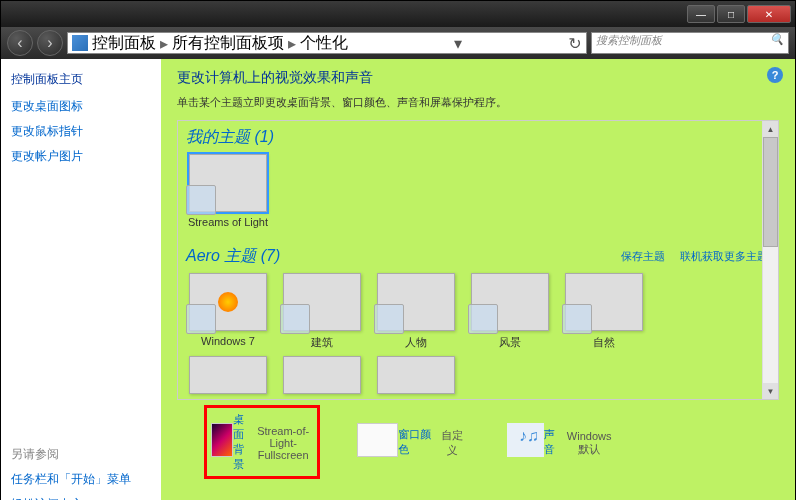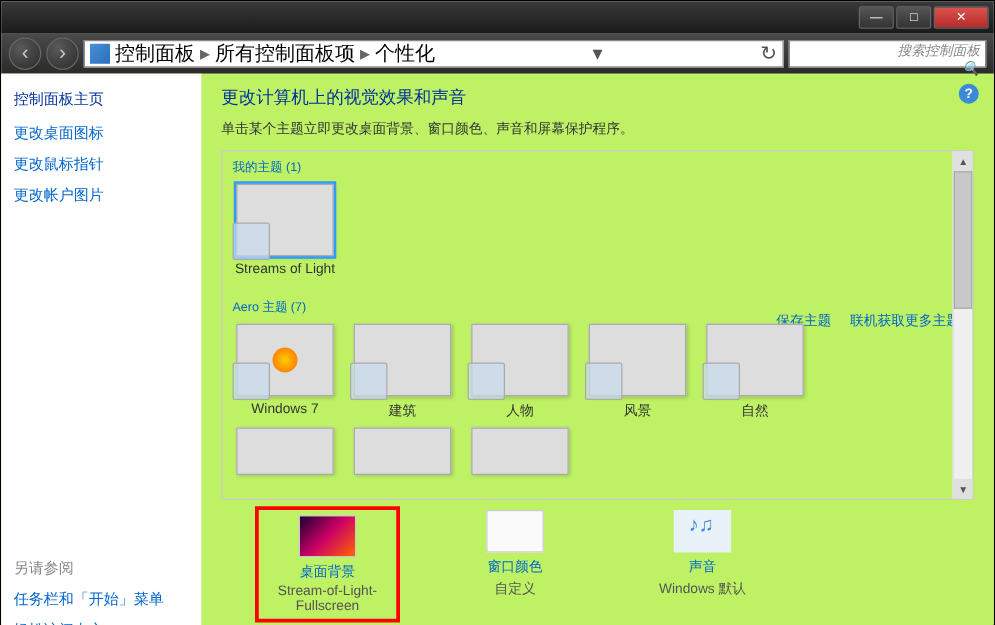--- a/index.html
+++ b/index.html
@@ -7,55 +7,55 @@
 .window { position: absolute; top: 0; left: 0; width: 796px; height: 500px; background: #fff; border: 1px solid #000; }
 .titlebar { height: 26px; background: linear-gradient(to bottom, #3a3a3a, #1a1a1a); display: flex; justify-content: flex-end; align-items: center; padding: 0 4px; }
 .tbtn { width: 28px; height: 18px; margin-left: 2px; background: linear-gradient(to bottom, #555, #333); border: 1px solid #666; border-radius: 2px; display: flex; align-items: center; justify-content: center; color: #fff; font-size: 10px; cursor: pointer; }
 .tbtn.close { background: linear-gradient(to bottom, #d9534f, #b52b27); width: 44px; }
 .navbar { height: 32px; background: linear-gradient(to bottom, #4a4a4a, #2a2a2a); display: flex; align-items: center; padding: 0 6px; gap: 4px; }
 .navarrow { width: 26px; height: 26px; border-radius: 50%; background: radial-gradient(circle at 35% 30%, #5a5a5a, #2a2a2a); border: 1px solid #666; display: flex; align-items: center; justify-content: center; color: #ccc; cursor: pointer; }
 .breadcrumb { flex: 1; height: 22px; background: #fff; border: 1px solid #888; display: flex; align-items: center; padding: 0 4px; font-size: 16px; }
 .breadcrumb .bcicon { width: 16px; height: 16px; background: linear-gradient(135deg, #4a90d9, #2a70b9); margin-right: 4px; }
 .breadcrumb .sep { margin: 0 4px; color: #666; }
 .breadcrumb .bchev { width: 14px; height: 20px; display: flex; align-items: center; justify-content: center; cursor: pointer; color: #555; margin-left: auto; }
-.searchbox { width: 158px; height: 22px; background: #fff; border: 1px solid #888; display: flex; align-items: flex-end; padding: 0 4px; font-size: 11px; color: #888; font-style: italic; flex-direction: column; }
+.searchbox { width: 198px; height: 22px; background: #fff; border: 1px solid #888; display: flex; align-items: flex-start; padding: 0 4px; font-size: 11px; color: #888; font-style: italic; }
 .searchbox .sicon { margin-left: auto; color: #555; }
 .body { display: flex; height: 474px; background: #bef264; }
 .sidebar { width: 160px; background: #fff; padding: 12px 10px; display: flex; flex-direction: column; font-size: 12px; }
 .sidebar .shead { color: #003399; margin-bottom: 10px; }
 .sidebar .slink { color: #0066cc; margin-bottom: 8px; cursor: pointer; }
 .sidebar .spacer { flex: 1; }
 .sidebar .salt { color: #888; margin-bottom: 8px; }
 .main { flex: 1; padding: 10px 16px 0 16px; position: relative; overflow: hidden; }
 .helpicon { position: absolute; top: 8px; right: 12px; width: 16px; height: 16px; border-radius: 50%; background: #3a8ad9; color: #fff; font-size: 11px; font-weight: bold; display: flex; align-items: center; justify-content: center; cursor: pointer; }
 .main h1 { color: #003399; font-size: 14px; font-weight: normal; margin-bottom: 8px; }
 .main .subtitle { font-size: 11px; color: #333; margin-bottom: 10px; }
 .groupbox { border: 1px solid #ccc; padding: 6px 8px 8px 8px; height: 280px; overflow: hidden; position: relative; }
-.grouphead { font-size: 10px; color: #0066cc; margin-bottom: 6px; }
+.grouphead { font-size: 16px; color: #0066cc; margin-bottom: 6px; font-style: italic; }
 .themerow { display: flex; gap: 10px; flex-wrap: wrap; }
 .theme { width: 84px; display: flex; flex-direction: column; align-items: center; cursor: pointer; }
 .theme .timg { width: 78px; height: 58px; border: 1px solid #aaa; background: #ddd; position: relative; margin-bottom: 4px; box-shadow: 1px 1px 3px rgba(0,0,0,0.2); }
 .theme.selected .timg { outline: 2px solid #3399ff; }
 .theme .tglass { position: absolute; bottom: -4px; left: -4px; width: 30px; height: 30px; background: rgba(200,220,240,0.7); border: 1px solid #aaa; border-radius: 2px; }
 .theme .tlabel { font-size: 11px; text-align: center; color: #333; }
 .streams { background: linear-gradient(135deg, #1a0033 0%, #4a0080 30%, #cc0066 55%, #ff6600 75%, #000 100%); }
 .win7 { background: linear-gradient(to bottom, #5ab0e8 0%, #2a80c8 60%, #1a5090 100%); position: relative; }
 .win7::after { content: ""; position: absolute; top: 50%; left: 50%; width: 20px; height: 20px; transform: translate(-50%,-50%); background: radial-gradient(circle, #ffcc00, #ff6600); border-radius: 50%; }
 .arch { background: linear-gradient(to bottom, #c0b0a0, #8a7a6a); }
 .people { background: linear-gradient(135deg, #e8a050, #d07030, #a85020); }
 .landscape { background: linear-gradient(to bottom, #7ab8e0 0%, #c0d8b0 55%, #5a8a4a 100%); }
 .nature { background: radial-gradient(circle at 40% 40%, #c0e050, #5aa020); }
 .partial { background: linear-gradient(to bottom, #b0d0e0, #90b0c0); height: 38px !important; }
 .grouplinks { position: absolute; top: 128px; right: 10px; font-size: 11px; }
 .grouplinks a { color: #0066cc; margin-left: 12px; cursor: pointer; }
 .scrollbar { position: absolute; right: 0; top: 0; width: 16px; height: 100%; background: #f0f0f0; border-left: 1px solid #ddd; }
 .scrollbar .sbtn { height: 16px; background: #e0e0e0; display: flex; align-items: center; justify-content: center; font-size: 8px; color: #555; cursor: pointer; }
 .scrollbar .sthumb { height: 110px; background: #c8c8c8; border: 1px solid #aaa; cursor: pointer; }
 .bottombar { display: flex; padding: 8px 0 0 30px; gap: 40px; }
-.bitem { display: flex; flex-direction: column; align-items: center; font-size: 11px; cursor: pointer; width: 110px; }
+.bitem { display: flex; flex-direction: row; align-items: center; font-size: 11px; cursor: pointer; width: 110px; }
 .bitem .bicon { width: 46px; height: 34px; margin-bottom: 4px; border: 1px solid #ccc; }
 .bitem .blabel { color: #0066cc; }
 .bitem .bsub { color: #555; margin-top: 2px; text-align: center; }
 .bitem.highlighted { outline: 3px solid #ff0000; padding: 4px; }
 .bicon.bg { background: linear-gradient(135deg, #1a0033, #cc0066, #ff6600); }
 .bicon.color { background: #fafafa; }
 .bicon.sound { background: #e8f0f8; position: relative; border: none; }
 .bicon.sound::before { content: "♪♫"; position: absolute; top: 4px; left: 12px; color: #3a8ad9; font-size: 16px; }
 .bicon.saver { background: #fff; position: relative; border: none; }
 .bicon.saver::before { content: ""; position: absolute; top: 4px; left: 10px; width: 24px; height: 24px; border: 3px solid #d9534f; border-radius: 50%; }

